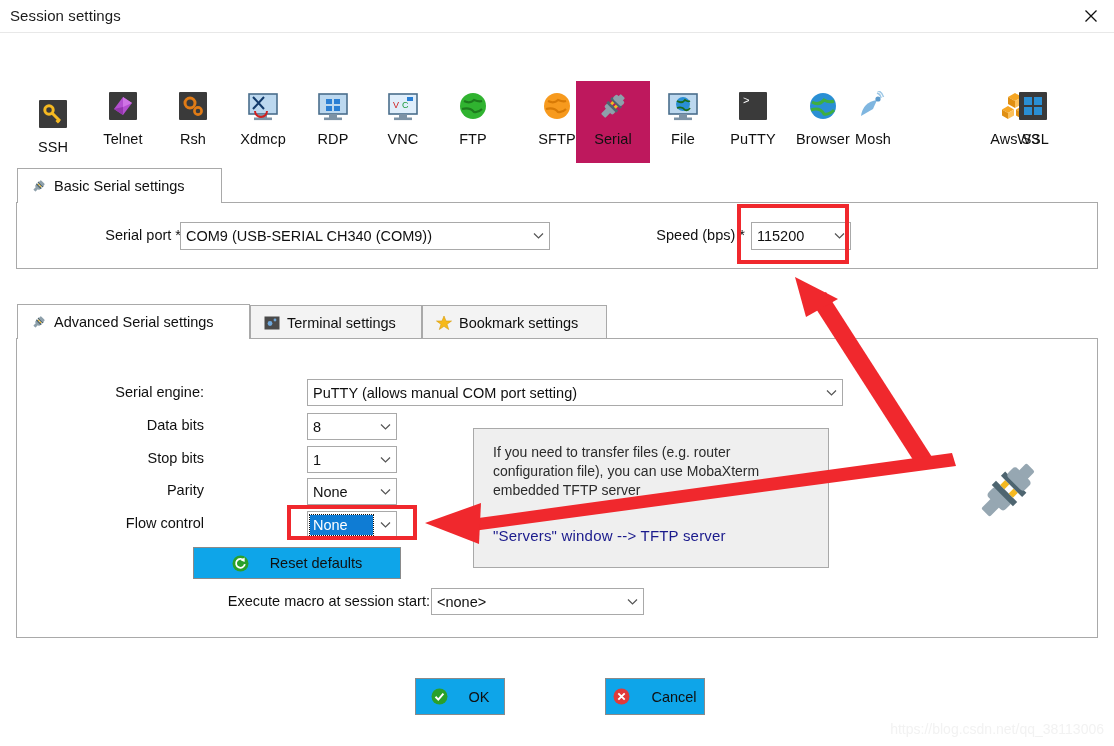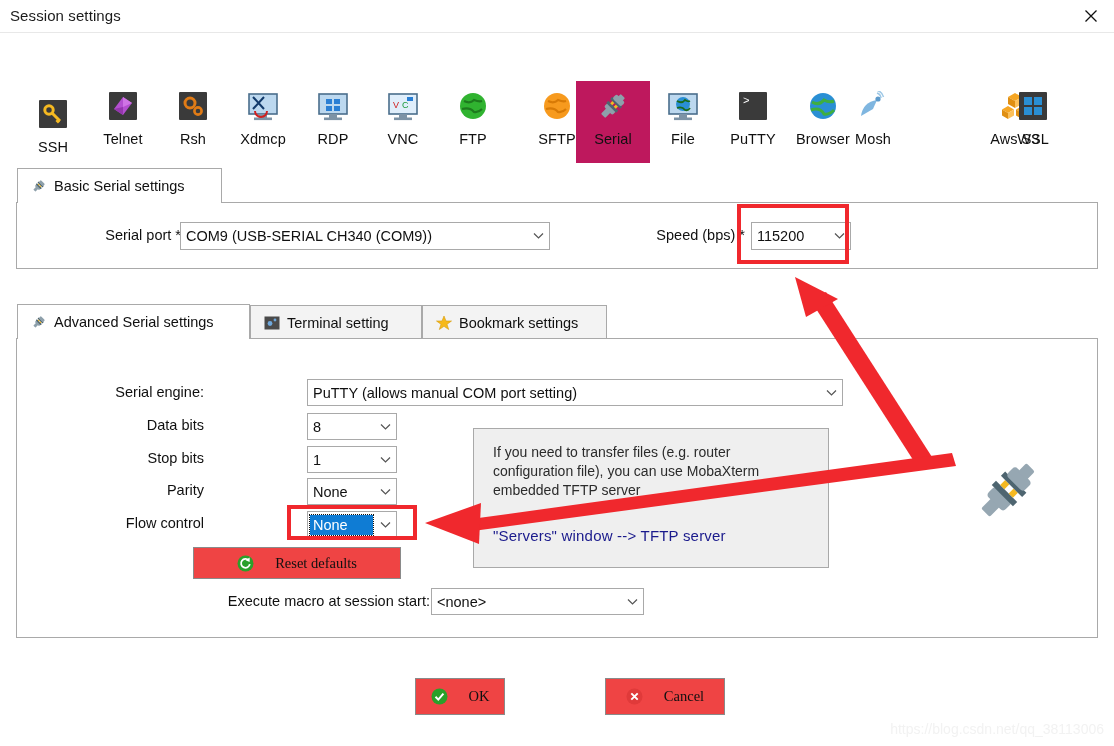--- a/index.html
+++ b/index.html
@@ -78,23 +78,23 @@
     flex:none;
   }
   .combo .chev svg { display:block; }
   .combo.focused .val {
     background:#0f7cd4; color:#ffffff; margin:2px 1px 2px 2px;
     padding-left:3px; outline:1px dotted #111; flex:1;
     display:flex; align-items:center; height:20px;
   }
 
   .btn {
-    position:absolute; background:#ef4444; border:1px solid #8a8a8a;
+    position:absolute; background:#0ea5e9; border:1px solid #8a8a8a;
     display:flex; align-items:center; justify-content:center; gap:21px;
-    font-size:14.5px; color:#101010;font-family:Liberation Serif, serif;
+    font-size:14.5px; color:#101010;
   }
   .btn .bico { width:17px; height:17px; flex:none; }
 
   
   .infobox {
     position:absolute; background:#efefef; border:1px solid #a9a9a9;
   }
   .infobox .t1 {
     position:absolute; left:19px; top:14px; width:320px;
     font-size:14px; color:#2b2b2b; line-height:19px;
@@ -395,21 +395,21 @@
   </div>
 
   <div class="tab" style="left:250px; top:305px; width:172px; height:34px;">
     <span class="ticon">
       <svg width="16" height="16" viewBox="0 0 16 16">
         <rect x="0.5" y="1.5" width="15" height="13" fill="#4a4a4a"></rect>
         <circle cx="6" cy="8.5" r="2.4" fill="#6fa8dc"></circle>
         <circle cx="11" cy="5" r="1.4" fill="#6fa8dc"></circle>
       </svg>
     </span>
-    <span>Terminal setting</span>
+    <span>Terminal settings</span>
   </div>
 
   <div class="tab" style="left:422px; top:305px; width:185px; height:34px;">
     <span class="ticon">
       <svg width="16" height="16" viewBox="0 0 16 16">
         <polygon points="8,1 10,6 15.5,6 11,9.3 12.7,14.5 8,11.3 3.3,14.5 5,9.3 0.5,6 6,6" fill="#f6b91a" stroke="#d79a0a" stroke-width="0.6"></polygon>
       </svg>
     </span>
     <span>Bookmark settings</span>
   </div>
@@ -509,21 +509,21 @@
   <div class="btn" style="left:415px; top:678px; width:90px; height:37px;">
     <span class="bico">
       <svg width="17" height="17" viewBox="0 0 17 17">
         <circle cx="8.5" cy="8.5" r="8" fill="#2aa02a"></circle>
         <path d="M4.5 8.8 L7.3 11.6 L12.4 5.6" stroke="#fff" stroke-width="2" fill="none"></path>
       </svg>
     </span>
     <span>OK</span>
   </div>
 
-  <div class="btn" style="left:605px; top:678px; width:120px; height:37px;">
+  <div class="btn" style="left:605px; top:678px; width:100px; height:37px;">
     <span class="bico">
       <svg width="17" height="17" viewBox="0 0 17 17">
         <circle cx="8.5" cy="8.5" r="8" fill="#e03a3a"></circle>
         <path d="M5.3 5.3 L11.7 11.7 M11.7 5.3 L5.3 11.7" stroke="#fff" stroke-width="1.9" fill="none"></path>
       </svg>
     </span>
     <span>Cancel</span>
   </div>
 
   <div class="redbox" style="left:737px; top:204px; width:112px; height:60px;"></div>

